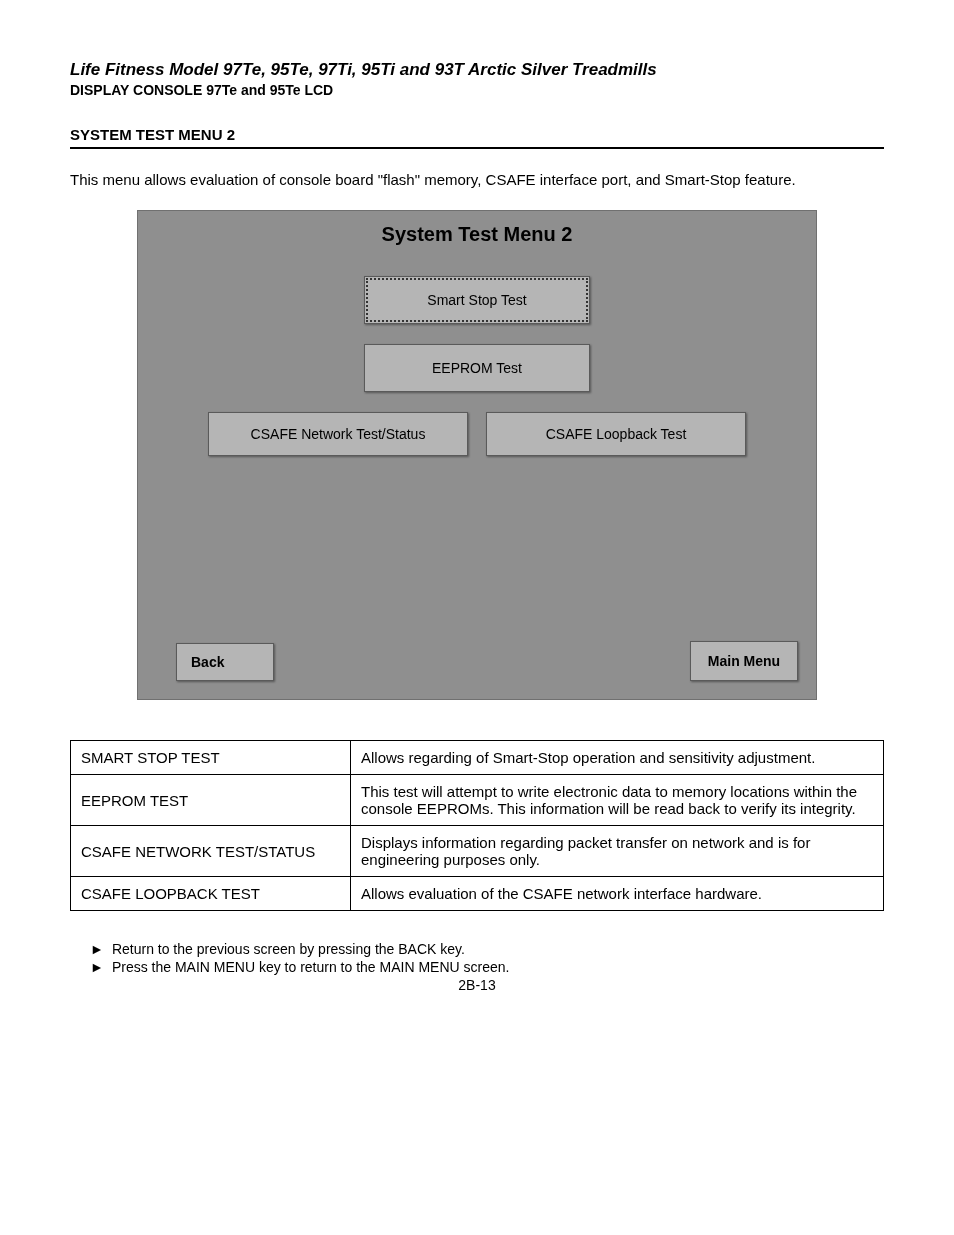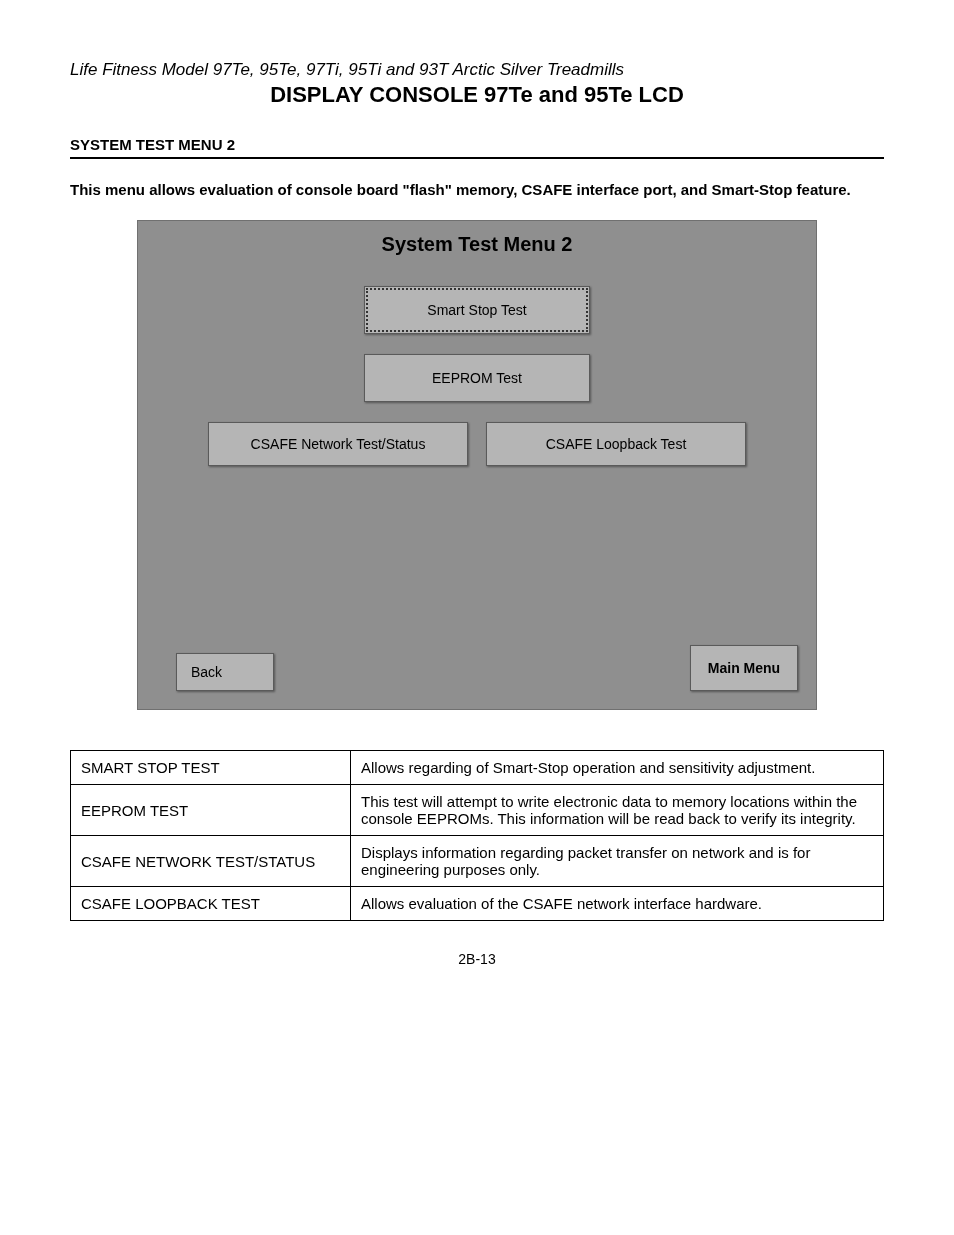--- a/index.html
+++ b/index.html
@@ -9,41 +9,39 @@
     }
     body {
       font-family: Arial, Helvetica, sans-serif;
       background: #fff;
       width: 954px;
       padding: 60px 70px 40px 70px;
       color: #000;
     }
     .header-subtitle {
       font-style: italic;
-      font-weight: normal;
+      font-weight: bold;
       font-size: 17px;
       margin-bottom: 2px;
     }
     .header-title {
       font-weight: bold;
-      font-size: 22px;
+      font-size: 14px;
       margin-bottom: 28px;
-      text-align: center;
     }
     .section-heading {
       font-weight: bold;
       font-size: 15px;
       padding-bottom: 4px;
       border-bottom: 2px solid #000;
       margin-bottom: 22px;
     }
     .intro-text {
       font-size: 15px;
       margin-bottom: 22px;
-      font-weight: bold;
     }
     .console-screen {
       background: #8f8f8f;
       width: 680px;
       height: 490px;
       margin: 0 auto 40px auto;
       border: 1px solid #707070;
       position: relative;
       padding-top: 12px;
     }
@@ -84,28 +82,28 @@
       height: 44px;
     }
     .btn-back {
       position: absolute;
       left: 38px;
       bottom: 18px;
       width: 98px;
       height: 38px;
       justify-content: flex-start;
       padding-left: 14px;
-      font-weight: normal;
+      font-weight: bold;
     }
     .btn-mainmenu {
       position: absolute;
       right: 18px;
       bottom: 18px;
       width: 108px;
-      height: 46px;
+      height: 40px;
       font-weight: bold;
     }
     table.desc-table {
       width: 100%;
       border-collapse: collapse;
       font-size: 15px;
       margin-bottom: 30px;
     }
     table.desc-table td {
       border: 1px solid #000;
@@ -185,15 +183,23 @@
     <td>Displays information regarding packet transfer on network and is for engineering purposes only.</td>
   </tr>
   <tr>
     <td>CSAFE LOOPBACK TEST</td>
     <td>Allows evaluation of the CSAFE network interface hardware.</td>
   </tr>
 </tbody>
   </table>
 
 <div class="notes">
+  <div class="note-line">
+    <span class="arrow">►</span>
+    <span>Return to the previous screen by pressing the BACK key.</span>
+  </div>
+  <div class="note-line">
+    <span class="arrow">►</span>
+    <span>Press the MAIN MENU key to return to the MAIN MENU screen.</span>
+  </div>
 </div>
 
 <div class="page-num">2B-13</div>
 
 </body></html>

